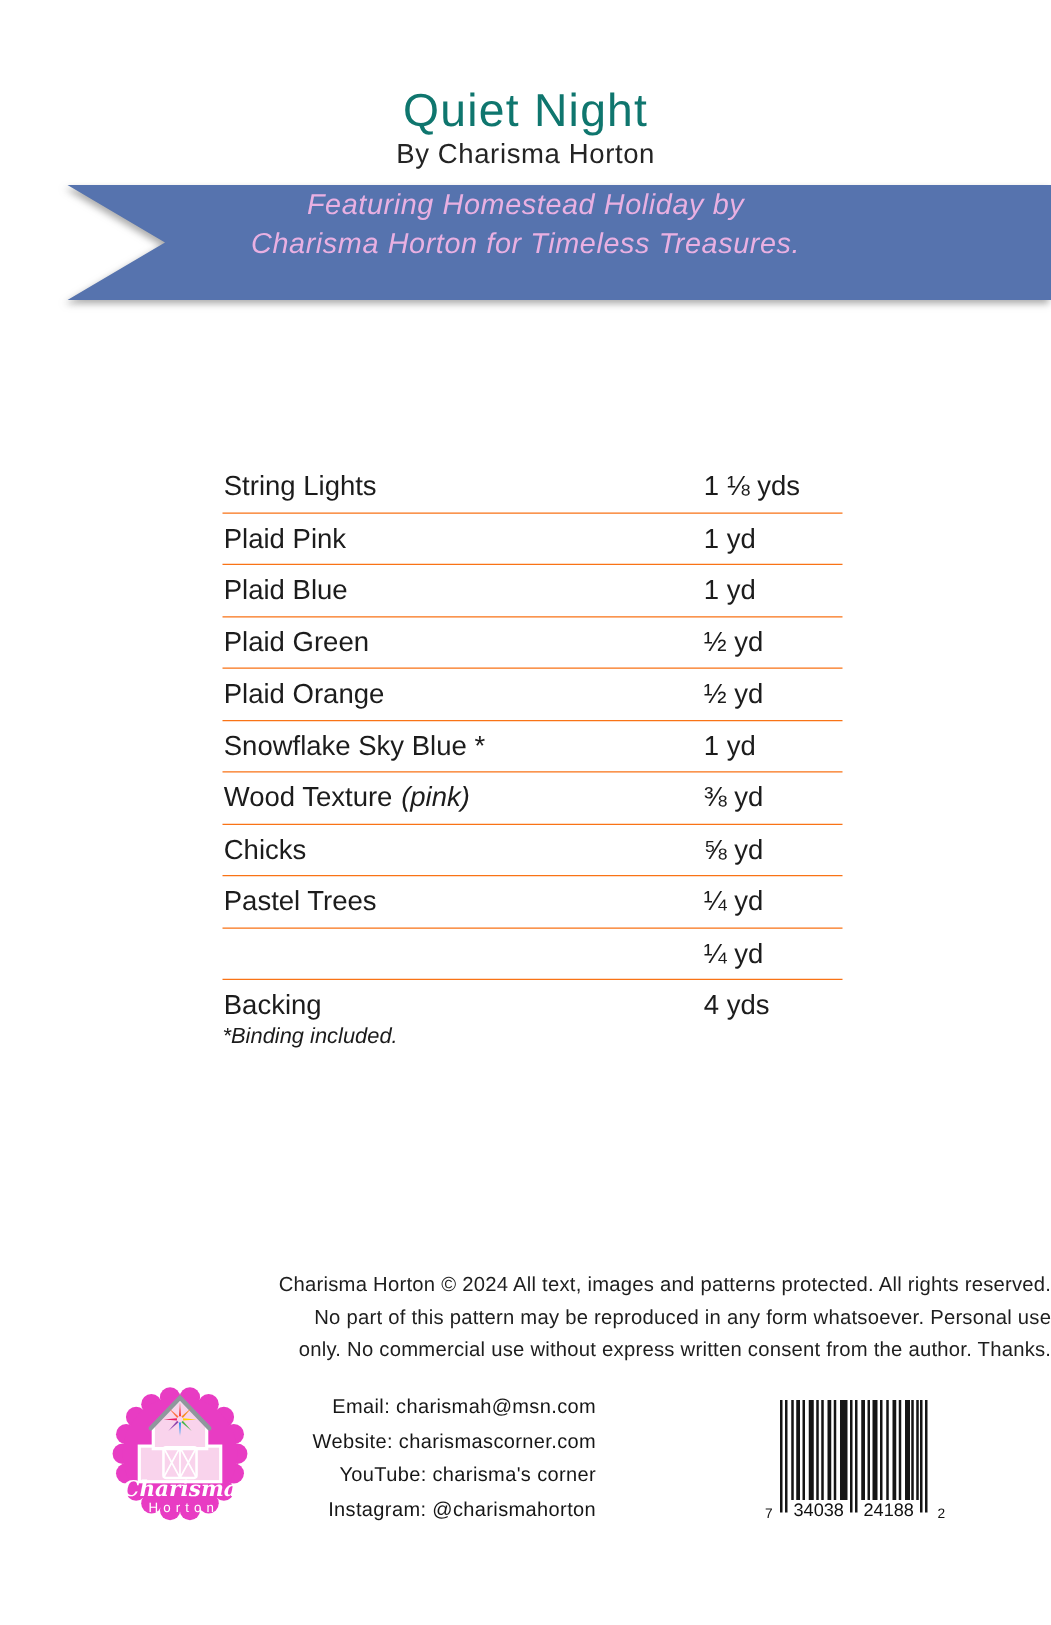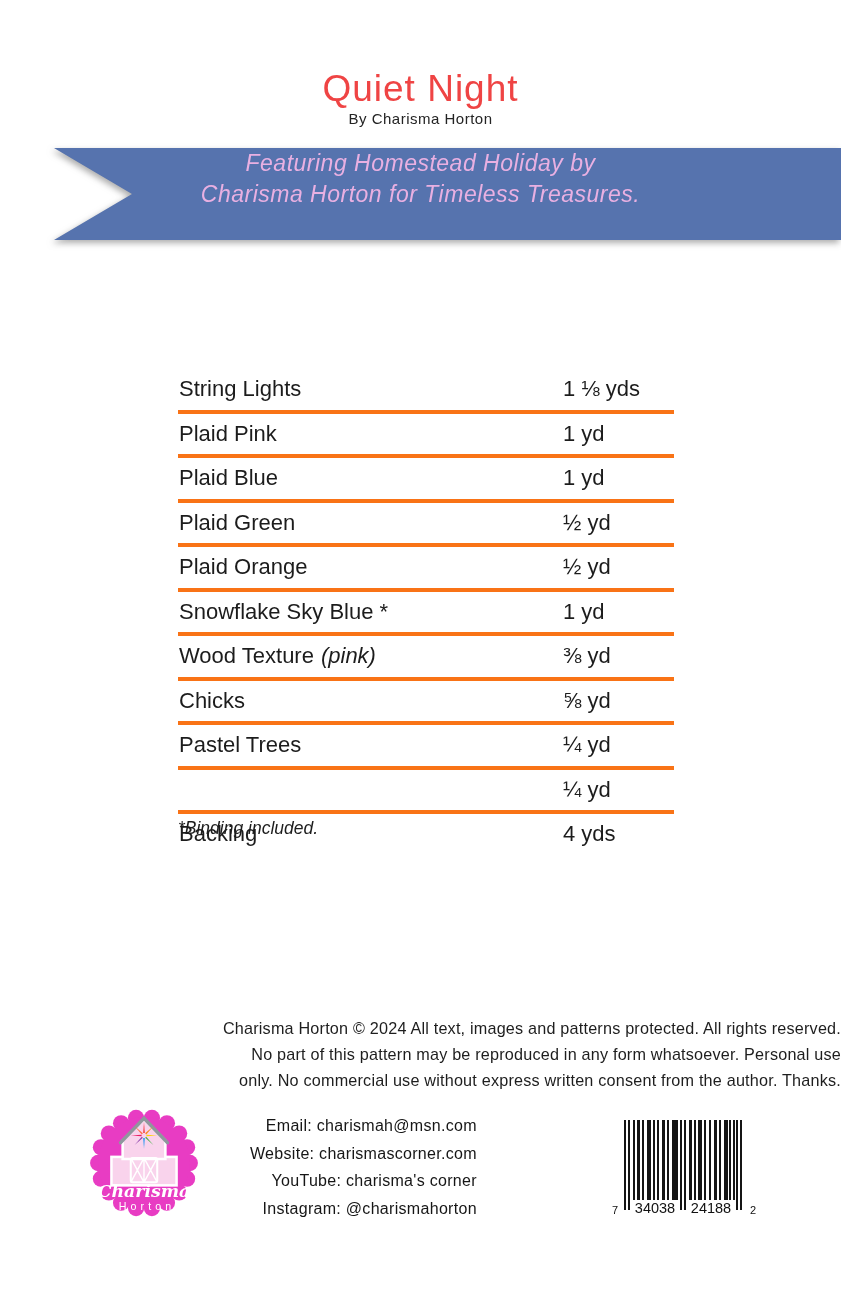--- a/index.html
+++ b/index.html
@@ -4,43 +4,43 @@
 <style>
   html,body { margin:0; padding:0; background:#ffffff; }
   .page {
     position:relative; width:841px; height:1300px; background:#ffffff;
     font-family:"Liberation Sans", sans-serif; color:#1a1a1a; overflow:hidden;
   }
 
   
   .title {
     position:absolute; left:0; right:0; top:68px; text-align:center;
-    font-size:37px; font-weight:400; letter-spacing:1px; color:#ef4444;
+    font-size:37px; font-weight:400; letter-spacing:1px; color:#0f766e;
   }
   .byline {
     position:absolute; left:0; right:0; top:110px; text-align:center;
-    font-size:15px; color:#242424; letter-spacing:0.5px;
+    font-size:22px; color:#242424; letter-spacing:0.5px;
   }
 
   
   .ribbon-svg { position:absolute; left:0; top:140px; width:841px; height:112px; }
   .ribbon-poly { filter: drop-shadow(-2px 3px 3px rgba(90,90,90,0.5)); }
   .ribbon-text {
     position:absolute; left:0; right:0; top:148px; height:92px;
     display:flex; flex-direction:column; justify-content:flex-start; align-items:center;
     font-style:italic; font-size:23px; line-height:31px; letter-spacing:0.5px;
   }
 
   
   .materials-heading {
     position:absolute; left:178px; top:312px;
     font-size:25px; font-weight:bold; letter-spacing:0.5px; color:#111;
   }
   .materials-table { position:absolute; left:178px; top:369px; width:496px; }
-  .mrow { position:relative; height:40.5px; border-bottom:4px solid #f97316; }
+  .mrow { position:relative; height:40.5px; border-bottom:1px solid #f97316; }
   .mrow:last-child { border-bottom:none; }
   .mname { position:absolute; left:1px; top:7px; font-size:22px; color:#1c1c1c; white-space:nowrap; }
   .mnote { font-style:italic; margin-left:7px; }
   .mnote:empty { margin-left:0; }
   .mqty  { position:absolute; left:385px; top:7px; font-size:22px; color:#1c1c1c; white-space:nowrap; }
   .footnote {
     position:absolute; left:178px; top:818px;
     font-size:17.5px; font-style:italic; color:#1c1c1c;
   }
 

